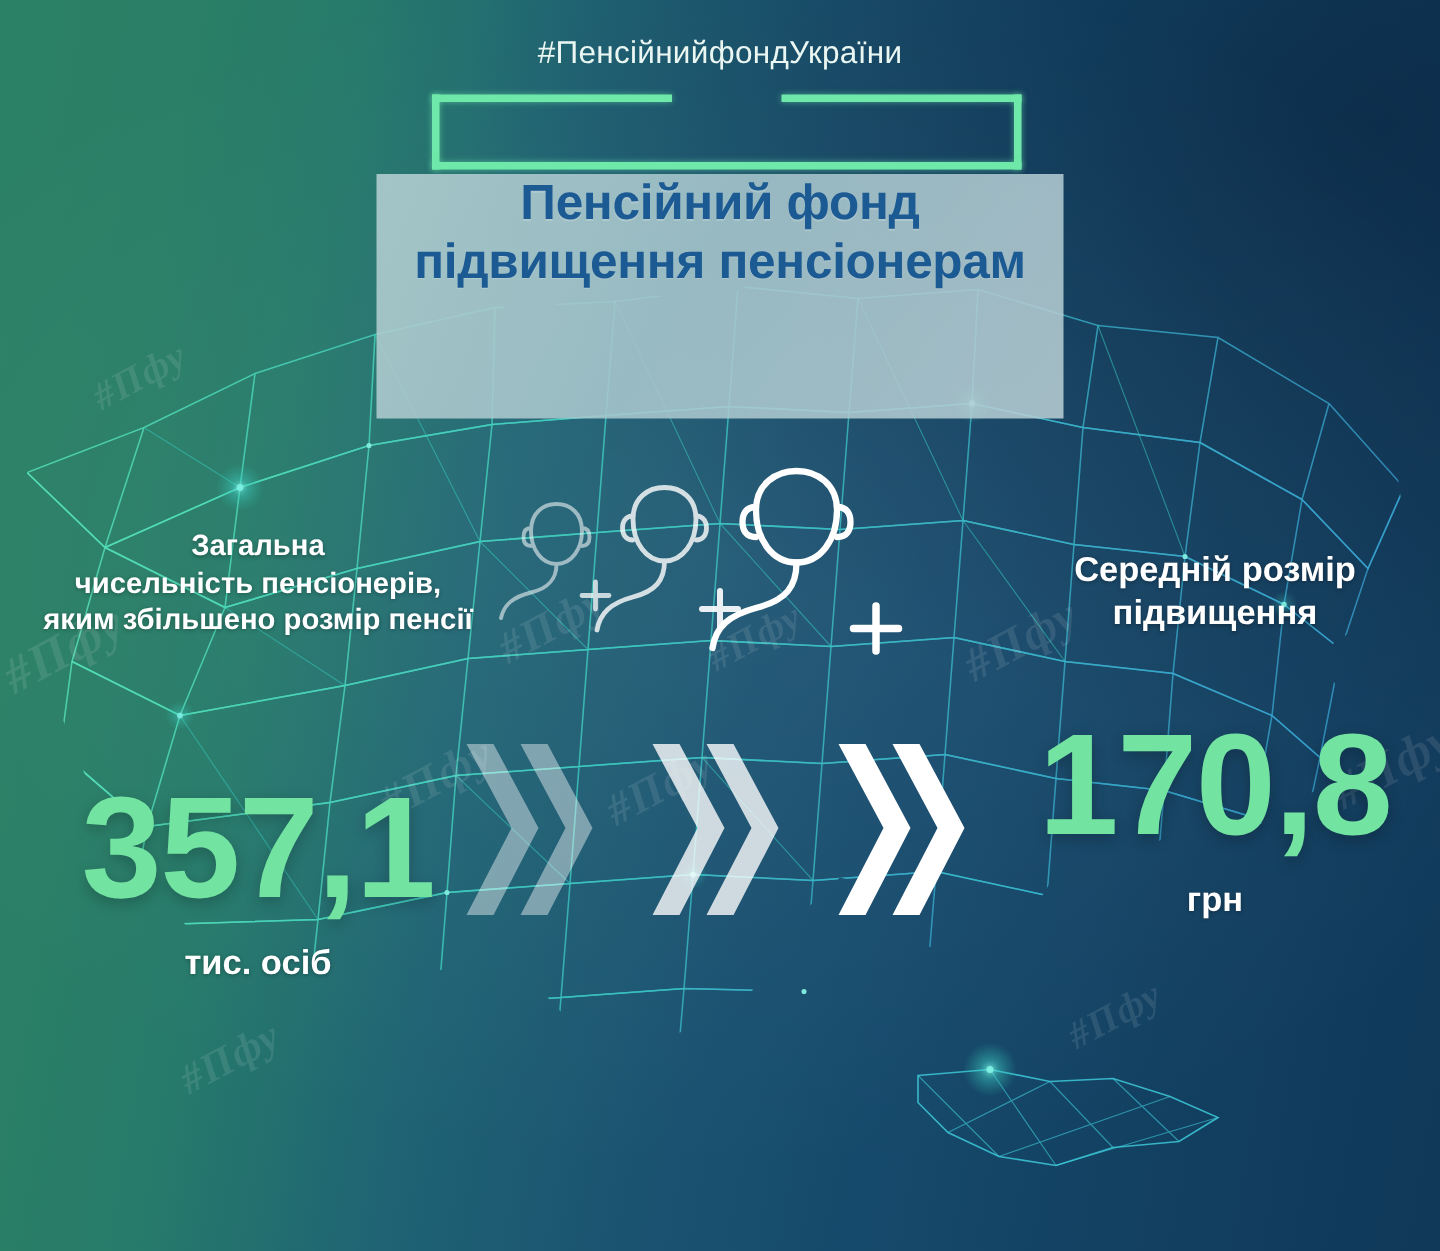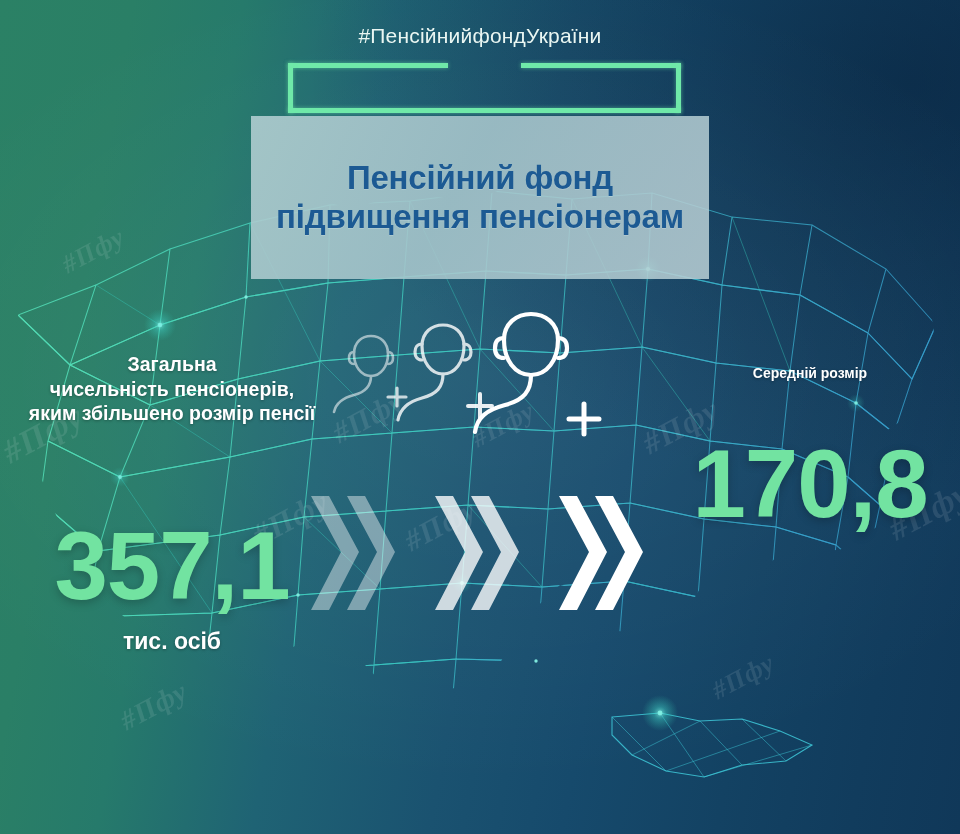--- a/index.html
+++ b/index.html
@@ -75,21 +75,21 @@
   #gf-left{left:0;top:0;width:5px;height:50px;}
   #gf-right{right:0;top:0;width:5px;height:50px;}
   #gf-bottom{left:0;bottom:0;width:393px;height:5px;}
   #gf-top-left{left:0;top:0;width:160px;height:5px;}
   #gf-top-right{right:0;top:0;width:160px;height:5px;}
 
   
   #title-panel{
     position:absolute;left:251px;top:116px;width:458px;height:163px;
     background:linear-gradient(120deg,rgba(176,205,208,.90) 0%,rgba(168,199,205,.88) 45%,rgba(185,207,213,.86) 100%);
-    display:flex;align-items:center;justify-content:center;
+    display:flex;align-items:flex-start;justify-content:center;
   }
   #title-text{
     color:#1c5a93;
     font-size:33px;
     font-weight:700;
     line-height:1.17;
     text-align:center;
     letter-spacing:-.2px;
     padding:0 14px;
     text-shadow:0 1px 0 rgba(255,255,255,.18);
@@ -101,21 +101,21 @@
   #stat-left{left:-8px;top:352px;width:360px;}
   #stat-right{left:660px;top:365px;width:300px;}
 
   .stat-label{
     color:#ffffff;
     font-weight:700;
     line-height:1.26;
     text-shadow:0 1px 3px rgba(0,0,0,.30);
   }
   #stat-left .stat-label{font-size:19.5px;}
-  #stat-right .stat-label{font-size:14px;}
+  #stat-right .stat-label{font-size:23px;}
   .stat-label .ll{display:block;white-space:nowrap;}
 
   .stat-value{
     color:#72e3a1;
     font-weight:700;
     font-size:96px;
     line-height:1;
     letter-spacing:-1px;
     text-shadow:0 3px 10px rgba(0,0,0,.22);
   }
@@ -342,17 +342,19 @@
       <span class="ll">чисельність пенсіонерів,</span>
       <span class="ll">яким збільшено розмір пенсії</span>
     </div>
     <div class="stat-value">357,1</div>
     <div class="stat-unit">тис. осіб</div>
   </div>
 
   <div class="stat" id="stat-right">
     <div class="stat-label">
       <span class="ll">Середній розмір</span>
+      <span class="ll">підвищення</span>
     </div>
     <div class="stat-value">170,8</div>
+    <div class="stat-unit">грн</div>
   </div>
 
 </div>
 
 </body></html>

